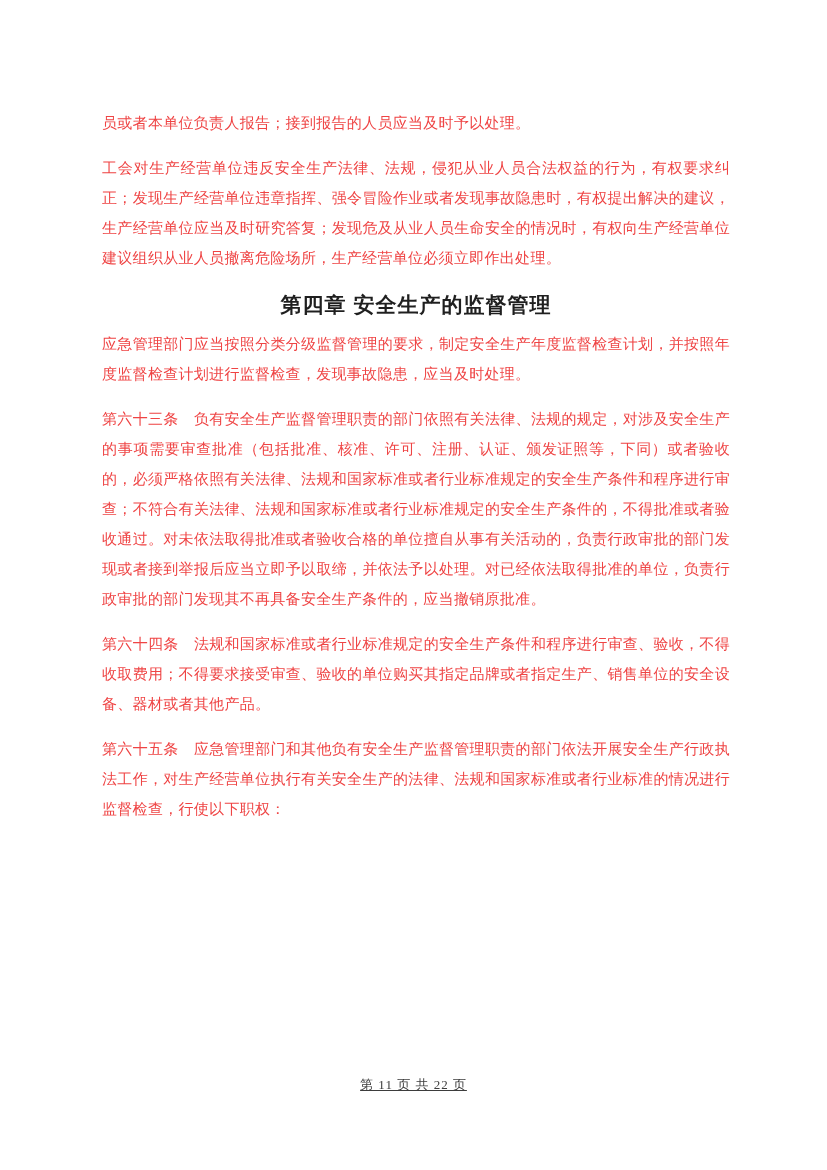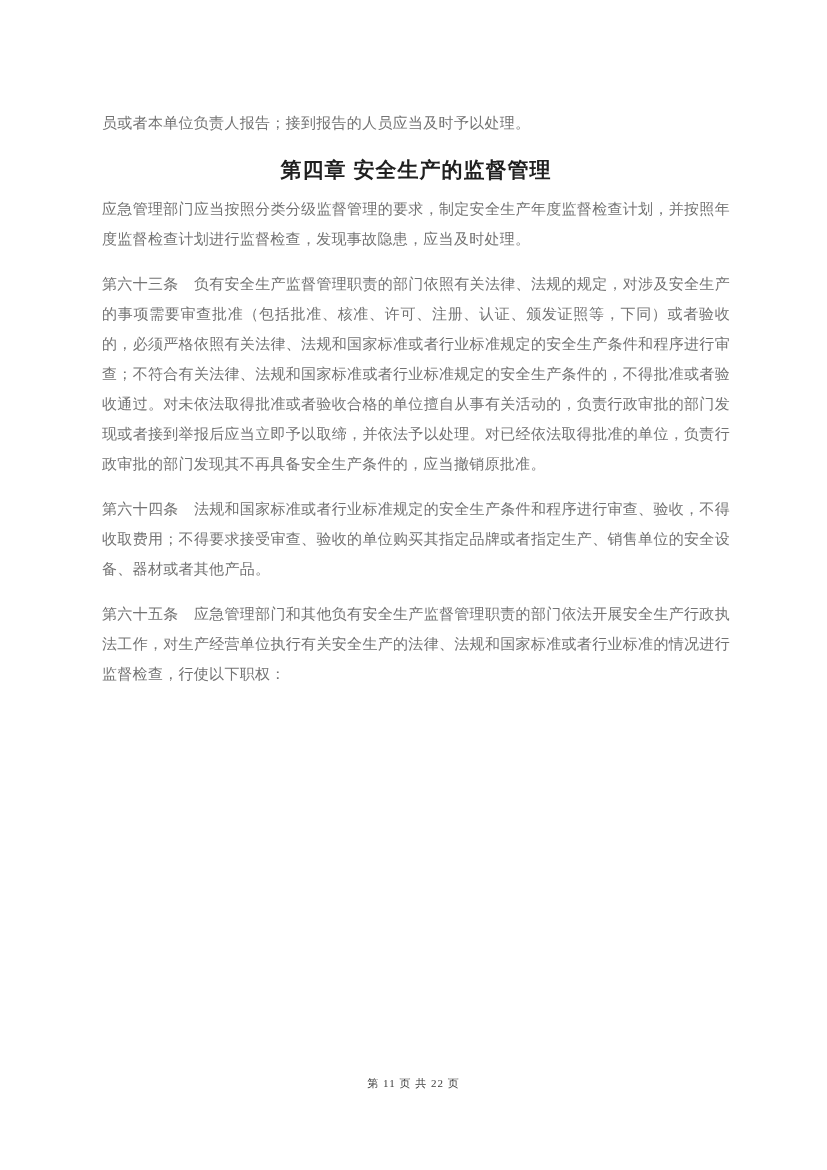--- a/index.html
+++ b/index.html
@@ -13,21 +13,21 @@
     position: relative;
     width: 827px;
     height: 1170px;
     background: #ffffff;
     padding: 108px 97px 0 102px;
     font-family: "Liberation Serif", "DejaVu Serif", serif;
   }
   .para {
     font-size: 15px;
     line-height: 30px;
-    color: #737373;
+    color: #ef4444;
     text-align: justify;
     text-justify: inter-ideograph;
     letter-spacing: 0.3px;
     margin-bottom: 15px;
     white-space: pre-wrap;
   }
   .chapter {
     font-family: "Liberation Sans", "DejaVu Sans", sans-serif;
     font-size: 21px;
     font-weight: bold;
@@ -36,31 +36,33 @@
     letter-spacing: 1px;
     margin: 18px 0 10px 0;
   }
   .footer {
     position: absolute;
     left: 0;
     right: 0;
     top: 1076px;
     text-align: center;
     font-family: "Liberation Serif", "DejaVu Serif", serif;
-    font-size: 11px;
+    font-size: 13px;
     color: #3d3d3d;
     letter-spacing: 1px;
+    text-decoration: underline;
   }
 </style>
 </head>
 <body>
 
 <div class="page">
 
   <p class="para">员或者本单位负责人报告；接到报告的人员应当及时予以处理。</p>
+  <p class="para">工会对生产经营单位违反安全生产法律、法规，侵犯从业人员合法权益的行为，有权要求纠正；发现生产经营单位违章指挥、强令冒险作业或者发现事故隐患时，有权提出解决的建议，生产经营单位应当及时研究答复；发现危及从业人员生命安全的情况时，有权向生产经营单位建议组织从业人员撤离危险场所，生产经营单位必须立即作出处理。</p>
 
   <h1 class="chapter">第四章 安全生产的监督管理</h1>
 
   <p class="para">应急管理部门应当按照分类分级监督管理的要求，制定安全生产年度监督检查计划，并按照年度监督检查计划进行监督检查，发现事故隐患，应当及时处理。</p>
   <p class="para">第六十三条　负有安全生产监督管理职责的部门依照有关法律、法规的规定，对涉及安全生产的事项需要审查批准（包括批准、核准、许可、注册、认证、颁发证照等，下同）或者验收的，必须严格依照有关法律、法规和国家标准或者行业标准规定的安全生产条件和程序进行审查；不符合有关法律、法规和国家标准或者行业标准规定的安全生产条件的，不得批准或者验收通过。对未依法取得批准或者验收合格的单位擅自从事有关活动的，负责行政审批的部门发现或者接到举报后应当立即予以取缔，并依法予以处理。对已经依法取得批准的单位，负责行政审批的部门发现其不再具备安全生产条件的，应当撤销原批准。</p>
   <p class="para">第六十四条　法规和国家标准或者行业标准规定的安全生产条件和程序进行审查、验收，不得收取费用；不得要求接受审查、验收的单位购买其指定品牌或者指定生产、销售单位的安全设备、器材或者其他产品。</p>
   <p class="para">第六十五条　应急管理部门和其他负有安全生产监督管理职责的部门依法开展安全生产行政执法工作，对生产经营单位执行有关安全生产的法律、法规和国家标准或者行业标准的情况进行监督检查，行使以下职权：</p>
 
   <div class="footer">第 11 页 共 22 页</div>
 

